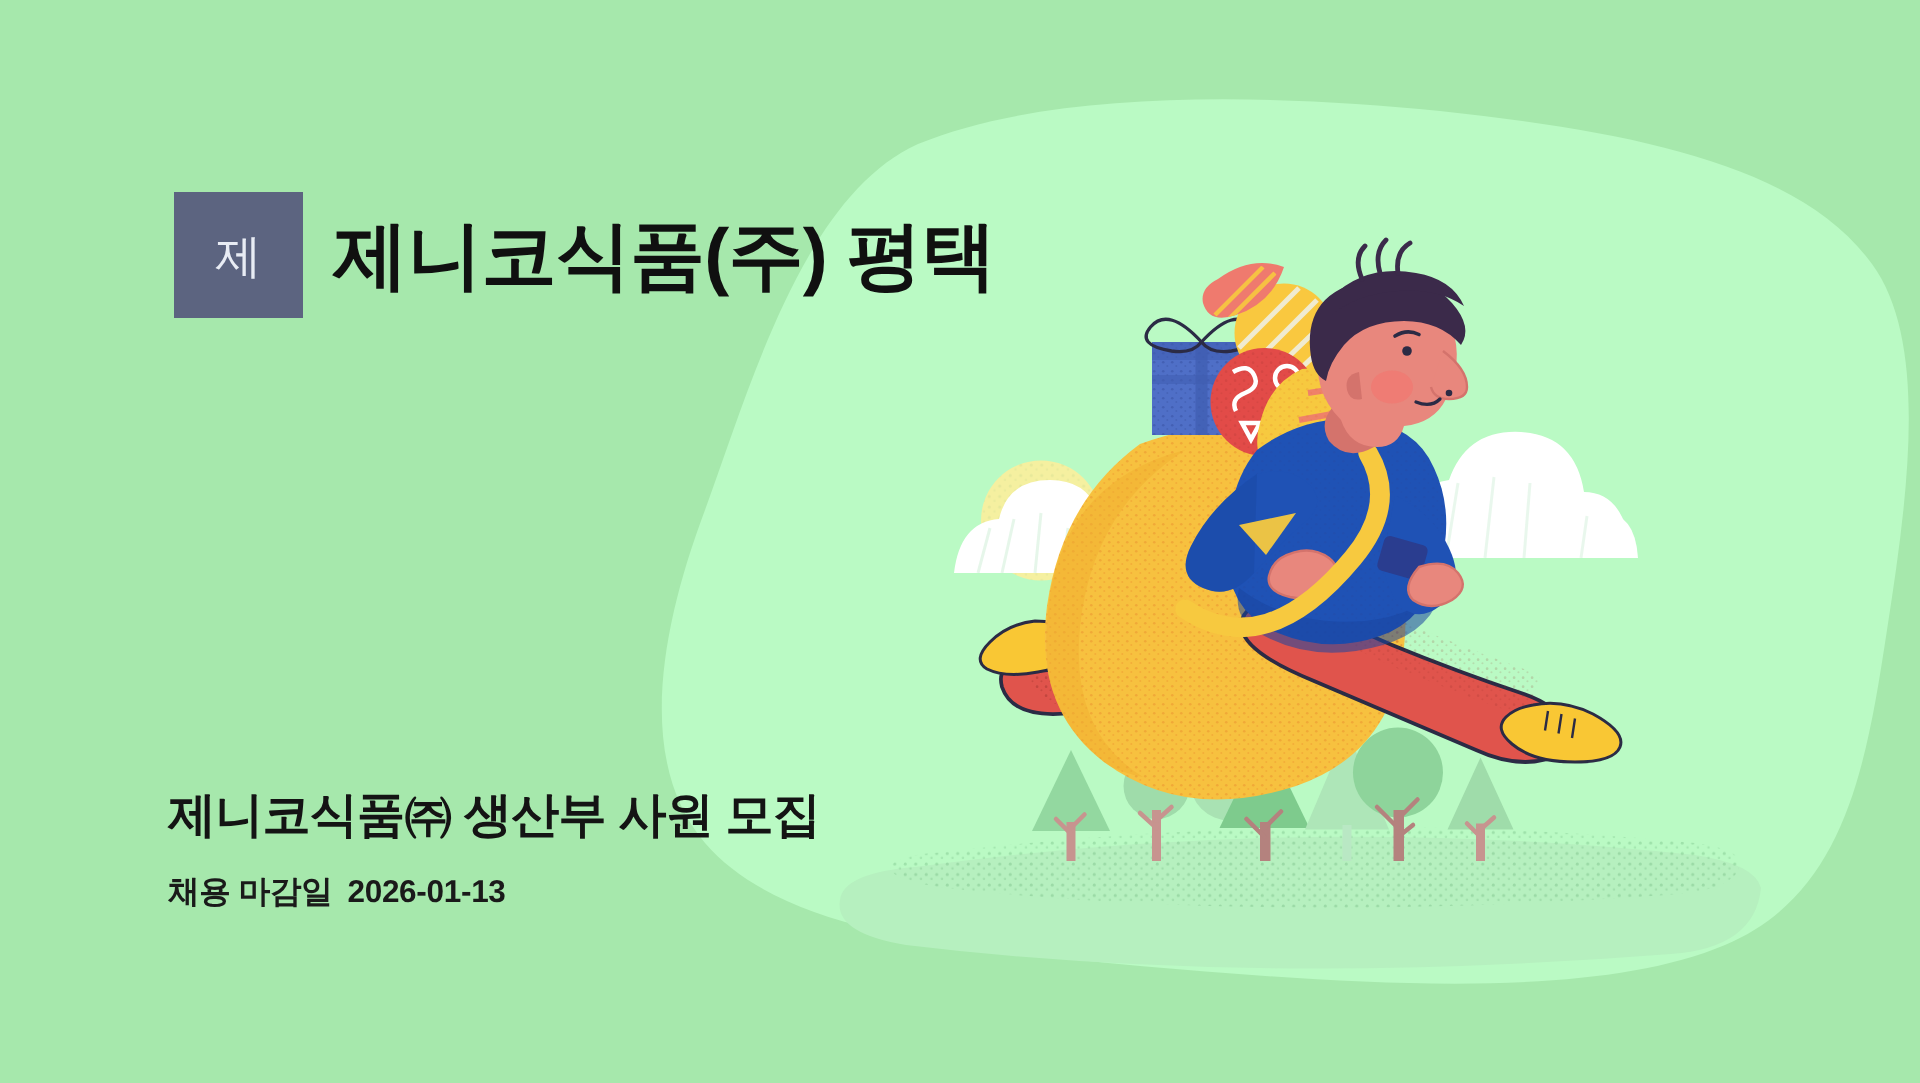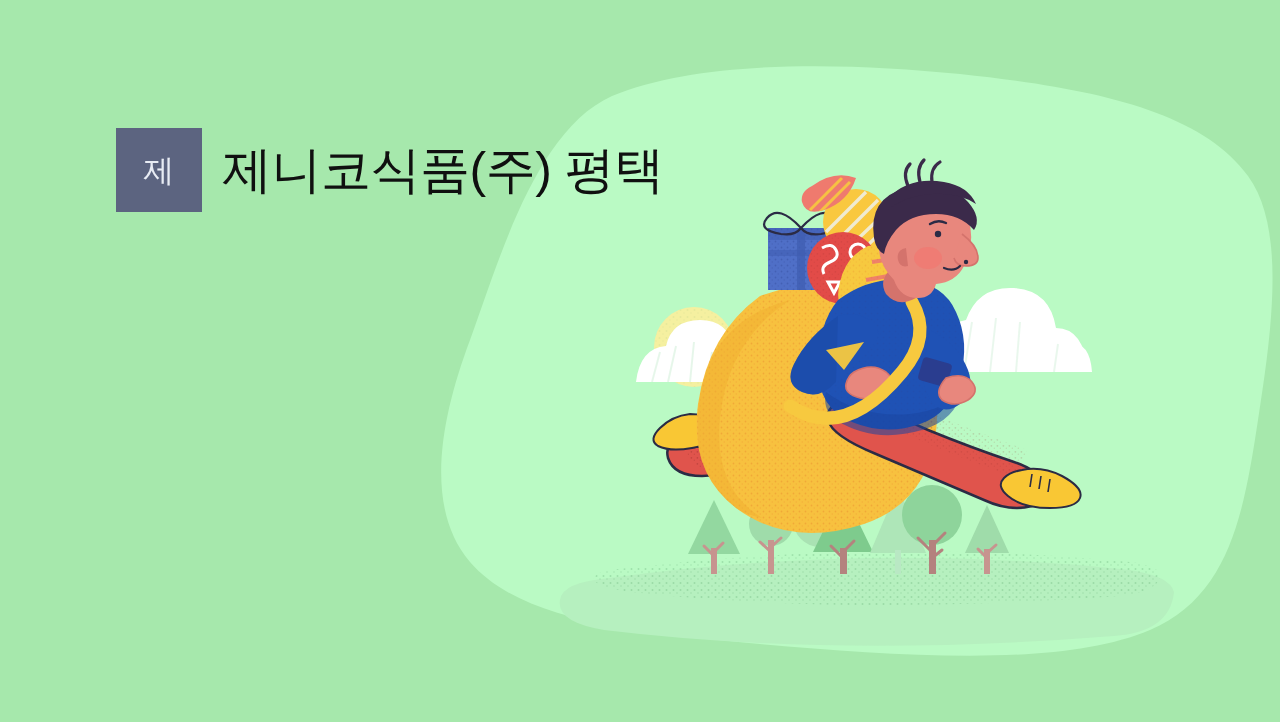--- a/index.html
+++ b/index.html
@@ -47,21 +47,21 @@
   }
   .logo-badge-text {
     color: #e8ecf4;
     font-size: 31px;
     font-weight: 400;
     line-height: 1;
     letter-spacing: 0.5px;
   }
   .company-title {
     font-size: 50px;
-    font-weight: 400;
+    font-weight: 700;
     color: #101010;
     line-height: 1.05;
     white-space: nowrap;
     letter-spacing: -0.5px;
   }
 
   
   .bottom-block {
     position: absolute;
     left: 112px;
@@ -343,14 +343,20 @@
     </g>
   </svg>
 
   <div class="header-row">
     <div class="logo-badge">
       <span class="logo-badge-text">제</span>
     </div>
     <div class="company-title">제니코식품(주) 평택</div>
   </div>
 
+  <div class="bottom-block">
+    <div class="job-title">제니코식품㈜ 생산부 사원 모집</div>
+    <div class="deadline-line">
+      <span class="deadline-label">채용 마감일</span><span class="deadline-date">2026-01-13</span>
+    </div>
+  </div>
 
 </div>
 
 </body></html>

